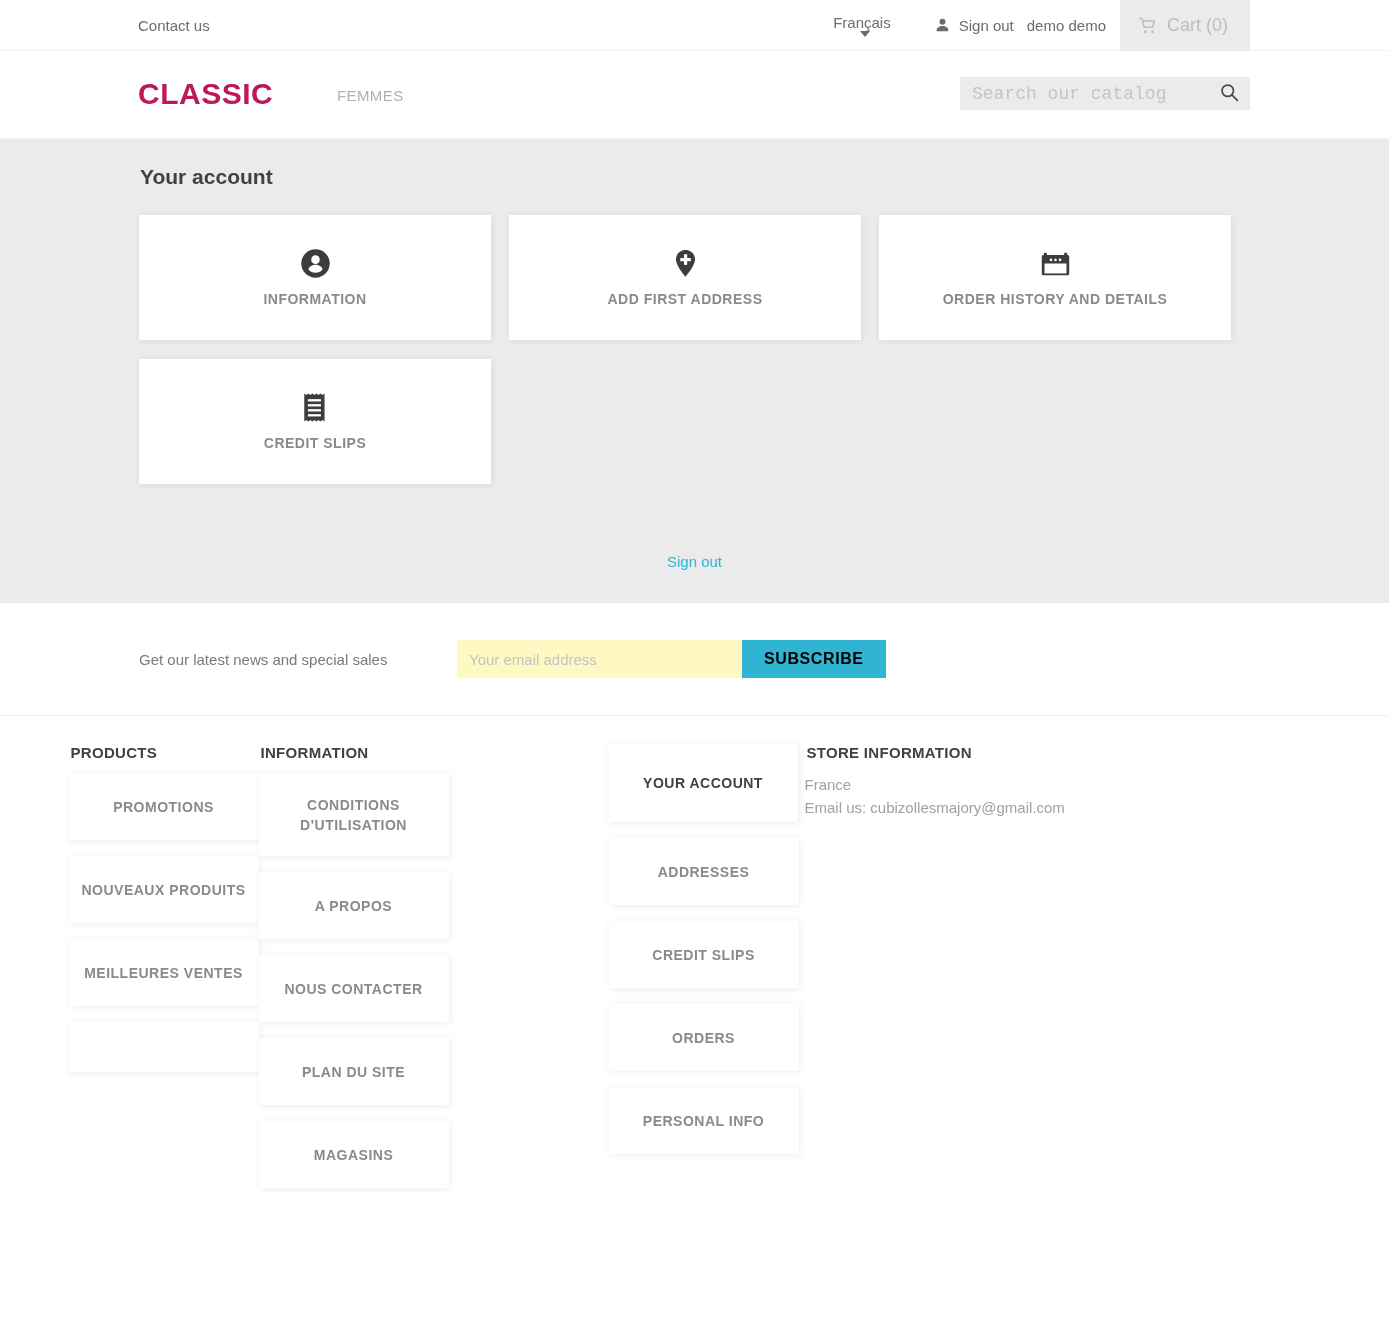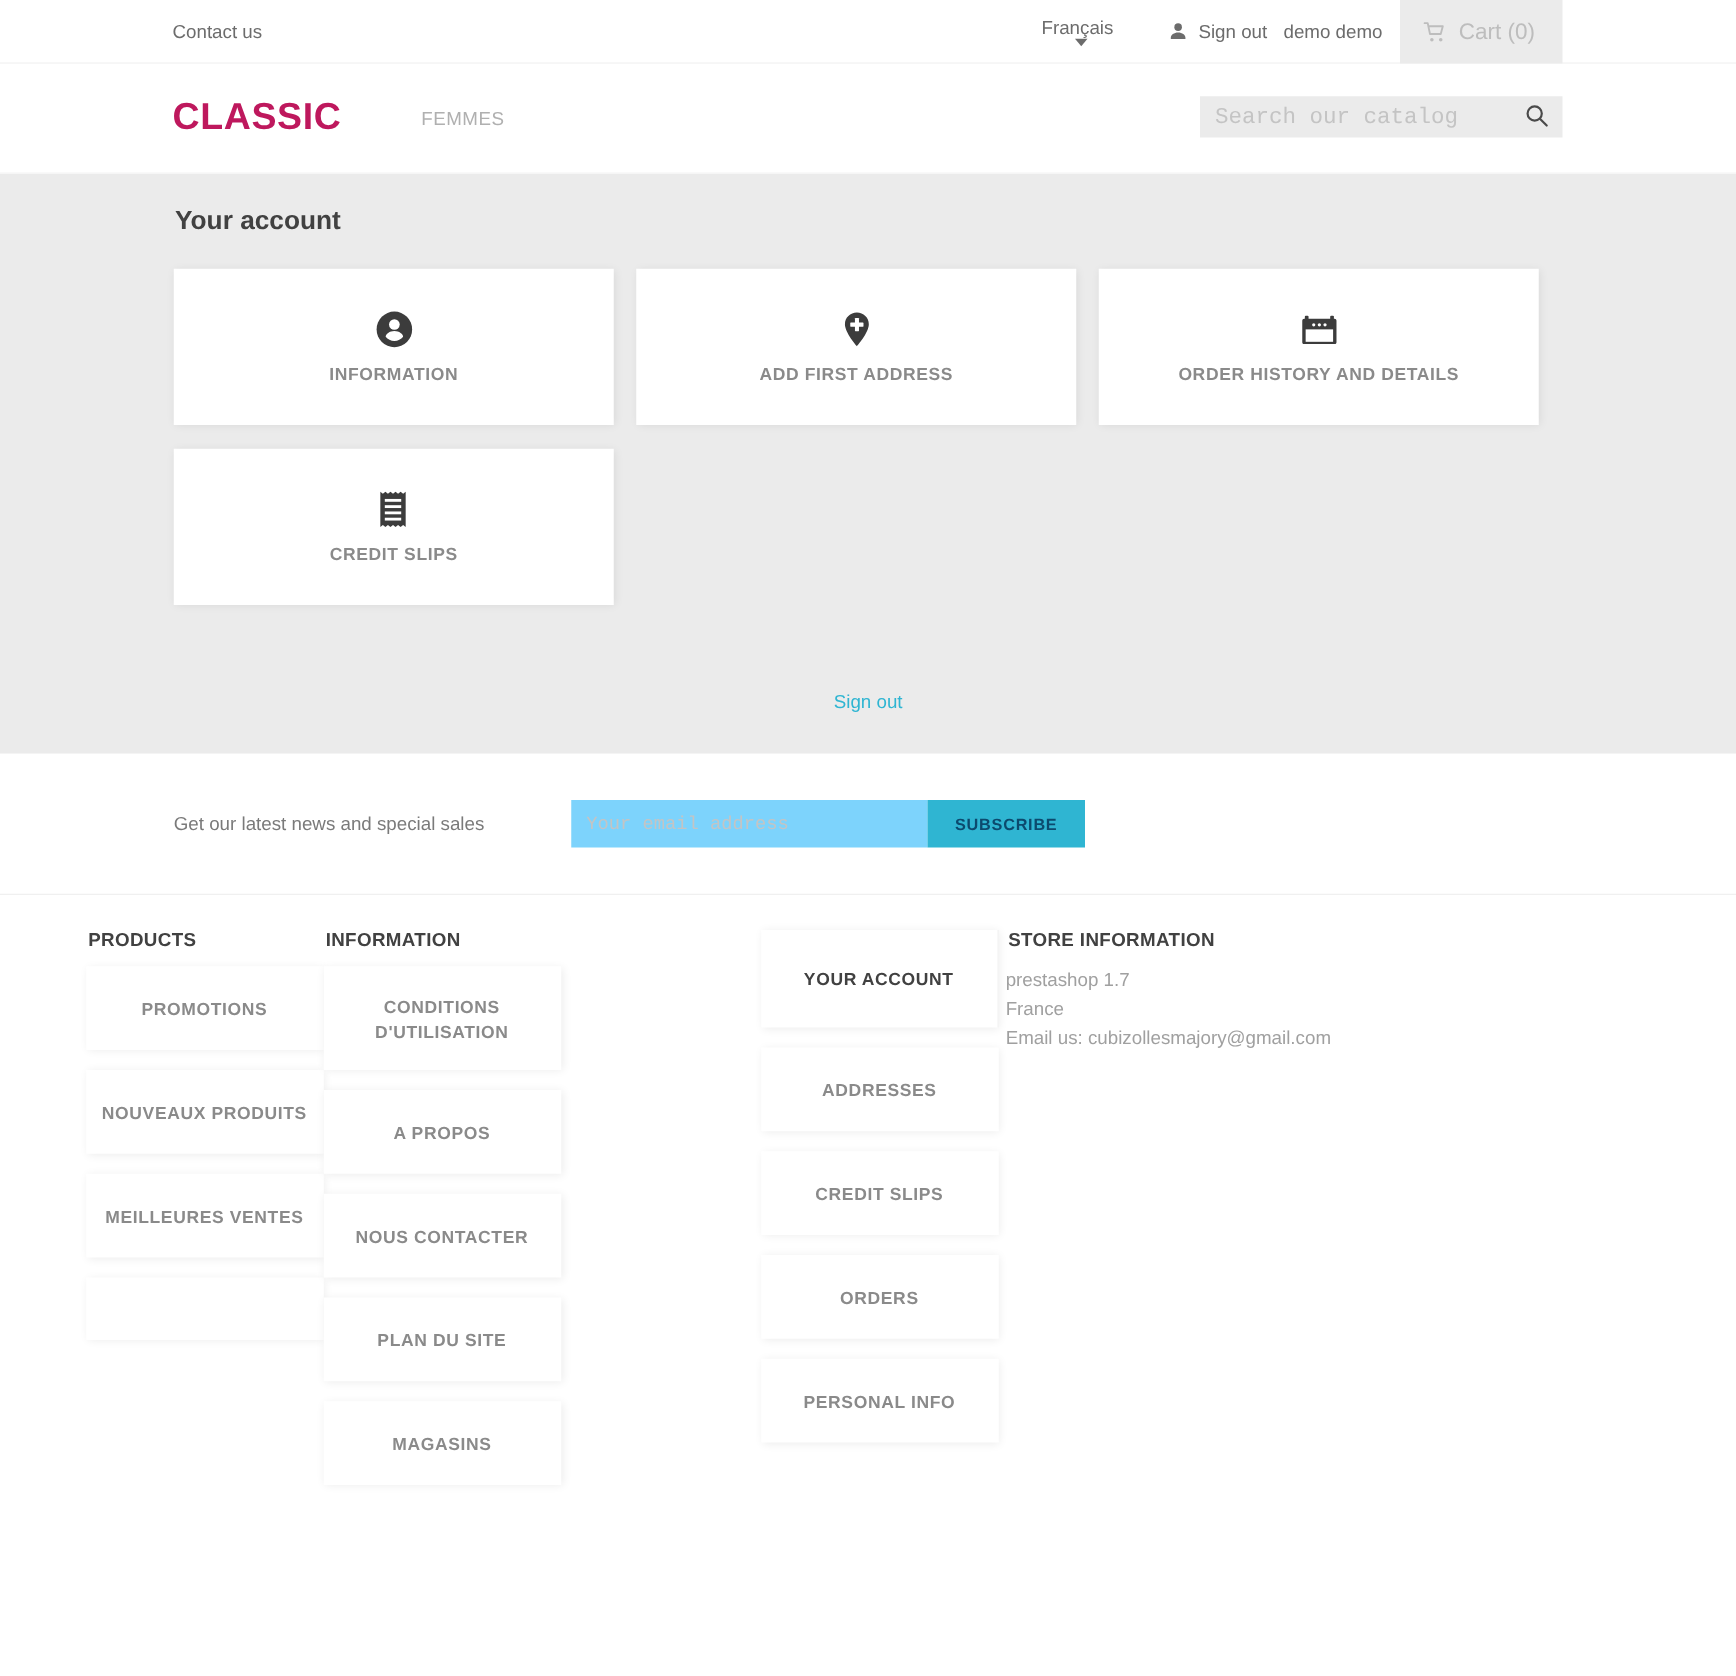--- a/index.html
+++ b/index.html
@@ -188,33 +188,33 @@
     left: 0;
   }
   .nl-form {
     position: absolute;
     left: 318px;
     display: flex;
   }
   .nl-form input {
     width: 285px; height: 38px;
     border: none; outline: none;
-    background: #7dd3fc;
+    background: #fef9c3;
     padding: 0 12px;
-    font-family: Liberation Mono, monospace;
+    font-family: Liberation Sans, sans-serif;
     font-size: 15px; color: #6c6c6c;
   }
   .nl-form input::placeholder { color: #c4c4c4; }
   .nl-form button {
     height: 38px;
     border: none;
     background: #2fb5d2;
-    color: #0c4a6e;
+    color: #000000;
     font-family: "Liberation Sans", sans-serif;
-    font-size: 13px;
+    font-size: 16px;
     font-weight: bold;
     letter-spacing: 0.6px;
     padding: 0 22px;
     cursor: pointer;
   }
 
   
   .footer {
     border-top: 1px solid #f0f0f0;
     background: #fff;
@@ -432,21 +432,20 @@
         <a href="#" class="fcard acct-head">YOUR ACCOUNT</a>
         <a href="#" class="fcard">ADDRESSES</a>
         <a href="#" class="fcard">CREDIT SLIPS</a>
         <a href="#" class="fcard">ORDERS</a>
         <a href="#" class="fcard">PERSONAL INFO</a>
       </div>
 
       <div class="fcol fcol-store">
         <div class="fcol-title">STORE INFORMATION</div>
         <div class="store-lines">
-          <div>prestashop 1.7</div>
           <div>France</div>
           <div>Email us: cubizollesmajory@gmail.com</div>
         </div>
       </div>
 
     </div>
   </div>
 
 </div>
 

